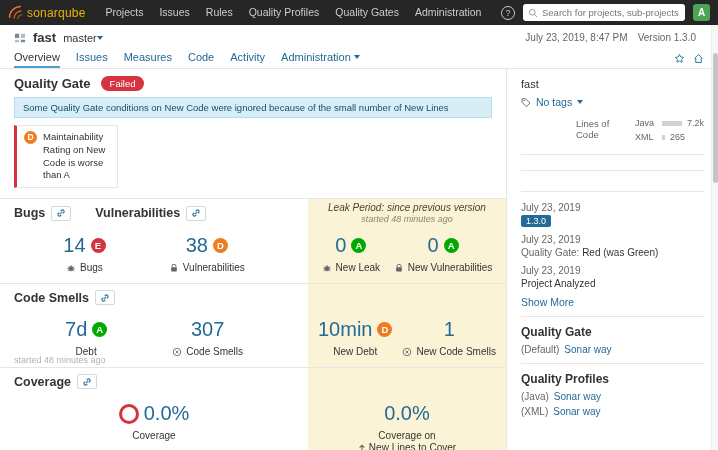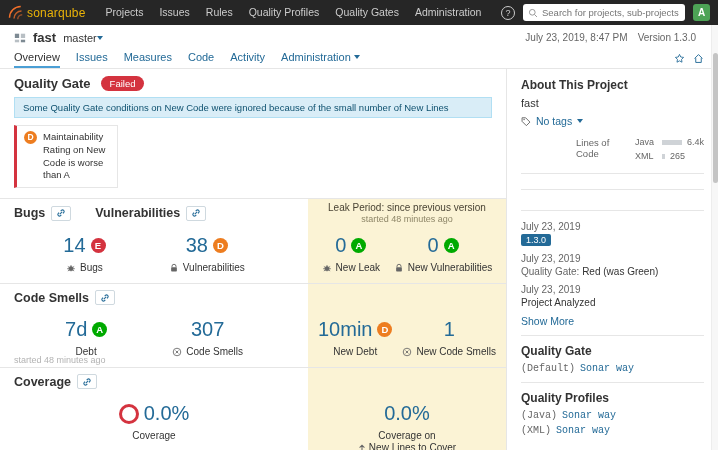--- a/index.html
+++ b/index.html
@@ -56,21 +56,21 @@
 
   
   .drow { display:grid; grid-template-columns:1fr 198px; }
   .drow.bordered { border-top:1px solid #e6e6e6; }
   .dleak { background:#fbf3d5; }
   .head-left { display:flex; align-items:center; gap:6px; padding:6px 14px; }
   .sec-title { font-size:12.5px; font-weight:bold; color:#333; }
   .sec-title.gap { margin-left:18px; }
   .link-btn { width:20px; height:15px; border:1px solid #cfd9df; border-radius:2px; background:#fff;
     display:inline-flex; align-items:center; justify-content:center; cursor:pointer; }
-  .leak-head { text-align:center; padding:3px 4px; }
+  .leak-head { text-align:center; padding:3px 4px;font-style:italic; }
   .leak-title { font-size:10px; color:#4a4435; }
   .leak-sub { font-size:9px; color:#8e8668; margin-top:1px; }
 
   .measures { display:flex; justify-content:space-evenly; align-items:flex-start; padding:7px 0 10px; }
   .measures.rel { position:relative; }
   .measure { text-align:center; }
   .m-num { font-size:20px; color:#236a97; display:flex; align-items:center; justify-content:center; gap:5px; }
   .m-label { margin-top:5px; font-size:10px; color:#333; display:flex; align-items:center; justify-content:center; gap:4px; }
   .m-label.col { flex-direction:column; gap:1px; }
   .m-label .with-icon { display:flex; align-items:center; gap:3px; }
@@ -98,21 +98,21 @@
   .lang-name { width:22px; }
   .lang-bar { height:5px; background:#cfd3d7; display:inline-block; }
   .graph { height:22px; border-top:1px solid #e6e6e6; border-bottom:1px solid #e6e6e6; margin:7px 0 10px; }
   .event { margin-bottom:7px; }
   .ev-date { font-size:10px; color:#666; }
   .ev-body { margin-top:2px; font-size:10px; }
   .ev-badge { background:#236a97; color:#fff; font-size:9px; padding:1px 5px; border-radius:2px; display:inline-block; }
   .ev-label { color:#666; }
   .link { color:#236a97; text-decoration:none; cursor:pointer; }
   .show-more { font-size:10.5px; }
-  .kv-row { font-size:10px; color:#666; margin-bottom:4px; display:flex; gap:5px; align-items:center;font-family:Liberation Mono, monospace; }
+  .kv-row { font-size:10px; color:#666; margin-bottom:4px; display:flex; gap:5px; align-items:center; }
 
   
   .scrollbar { position:absolute; right:0; top:25px; bottom:0; width:7px; background:#f7f7f7; border-left:1px solid #ededed; }
   .scroll-thumb { width:5px; margin:28px auto 0; height:130px; background:#c4c4c4; border-radius:3px; }
 </style>
 </head>
 <body>
 
 <div class="page">
 
@@ -447,41 +447,40 @@
             </div>
           </div>
         </div>
 
       </div>
     </main>
 
     <aside class="sidebar">
 
       <div class="sb-section first">
-        <div class="sb-title">About This Project</div>
         <div class="sb-proj">fast</div>
         <div class="tags-row">
           <span style="display:inline-flex;">
               <svg viewBox="0 0 14 14" width="10" height="10">
                 <path d="M1.5 2.5h5l6 6-5 5-6-6z" fill="none" stroke="#666" stroke-width="1.3"></path>
                 <circle cx="4.3" cy="5" r="1" fill="#666"></circle>
               </svg>
             </span>
           <span>No tags</span>
           <span class="caret"></span>
         </div>
         <div class="loc-row">
           <div>
             <div class="loc-label">Lines of Code</div>
           </div>
           <div class="langs">
             <div class="lang-row">
               <span class="lang-name">Java</span>
               <span class="lang-bar" style="width:20px;"></span>
-              <span>6.4k</span>
+              <span>7.2k</span>
             </div>
             <div class="lang-row">
               <span class="lang-name">XML</span>
               <span class="lang-bar" style="width:3px;"></span>
               <span>265</span>
             </div>
           </div>
         </div>
       </div>
 

